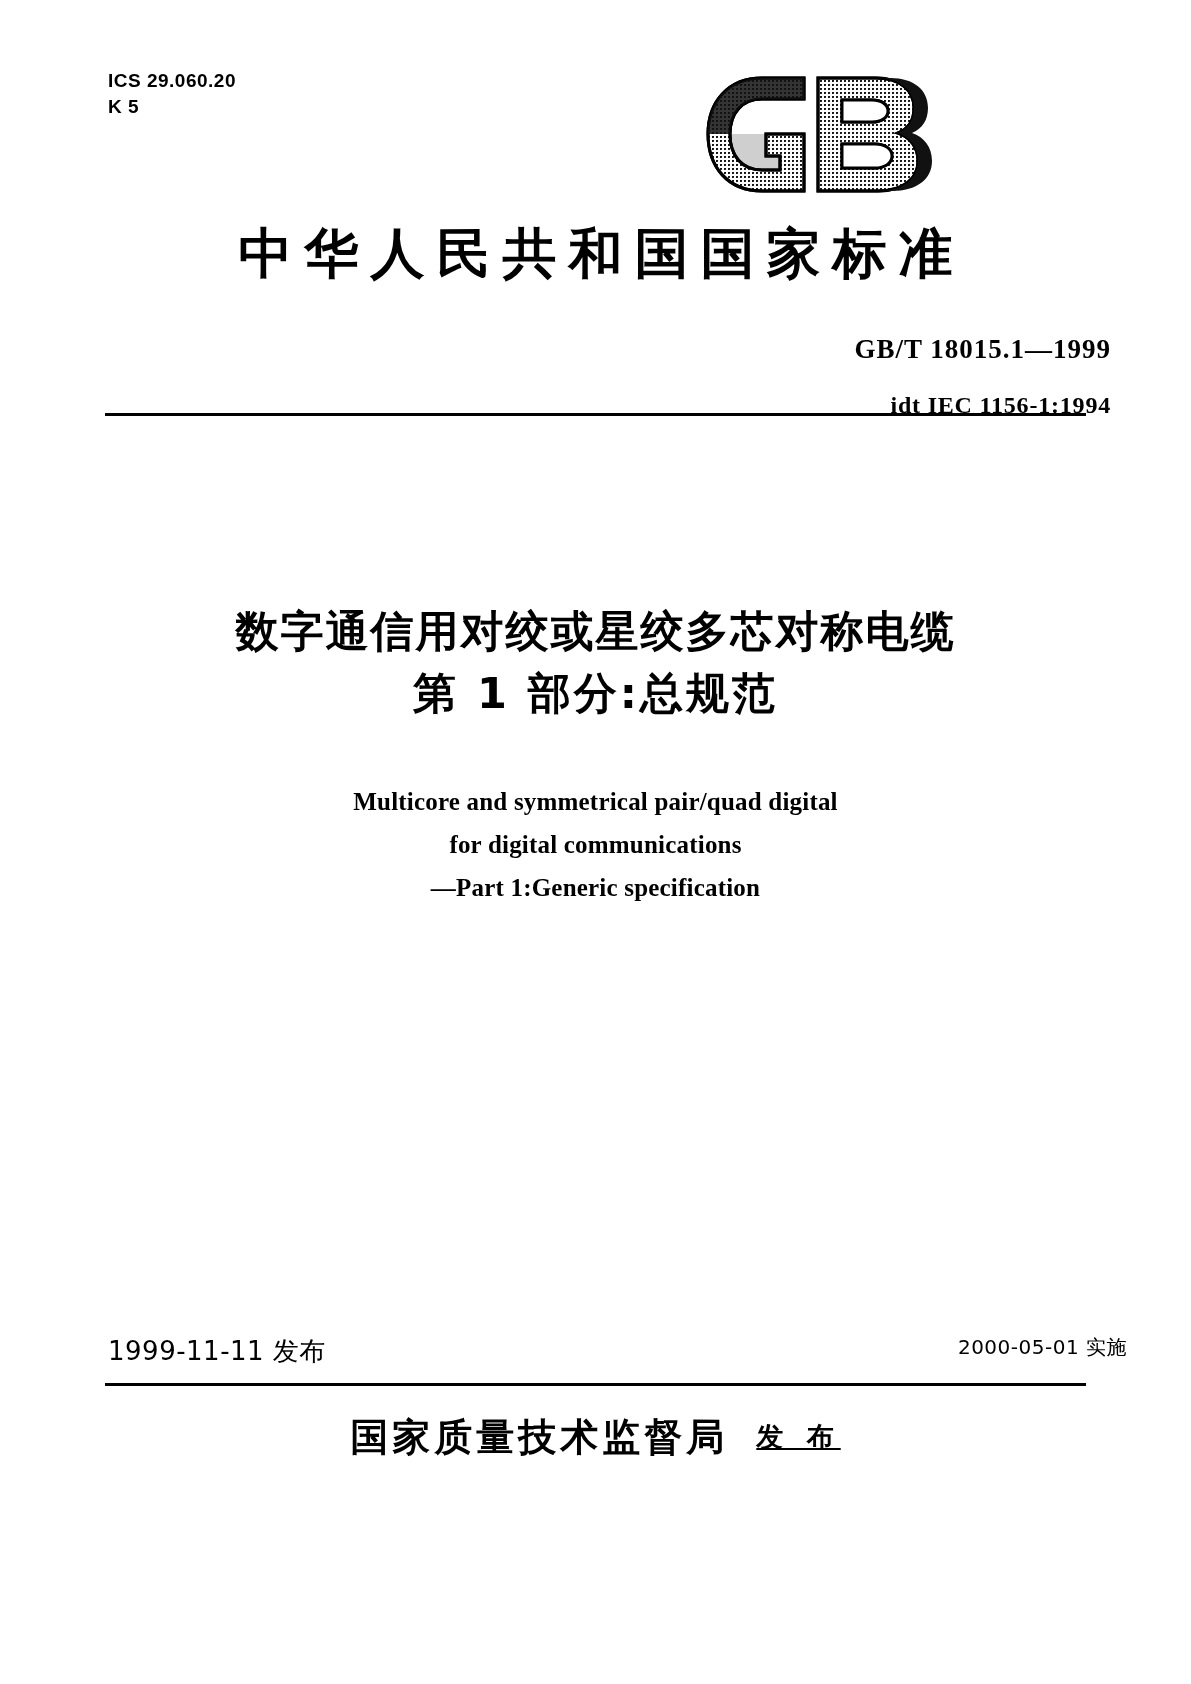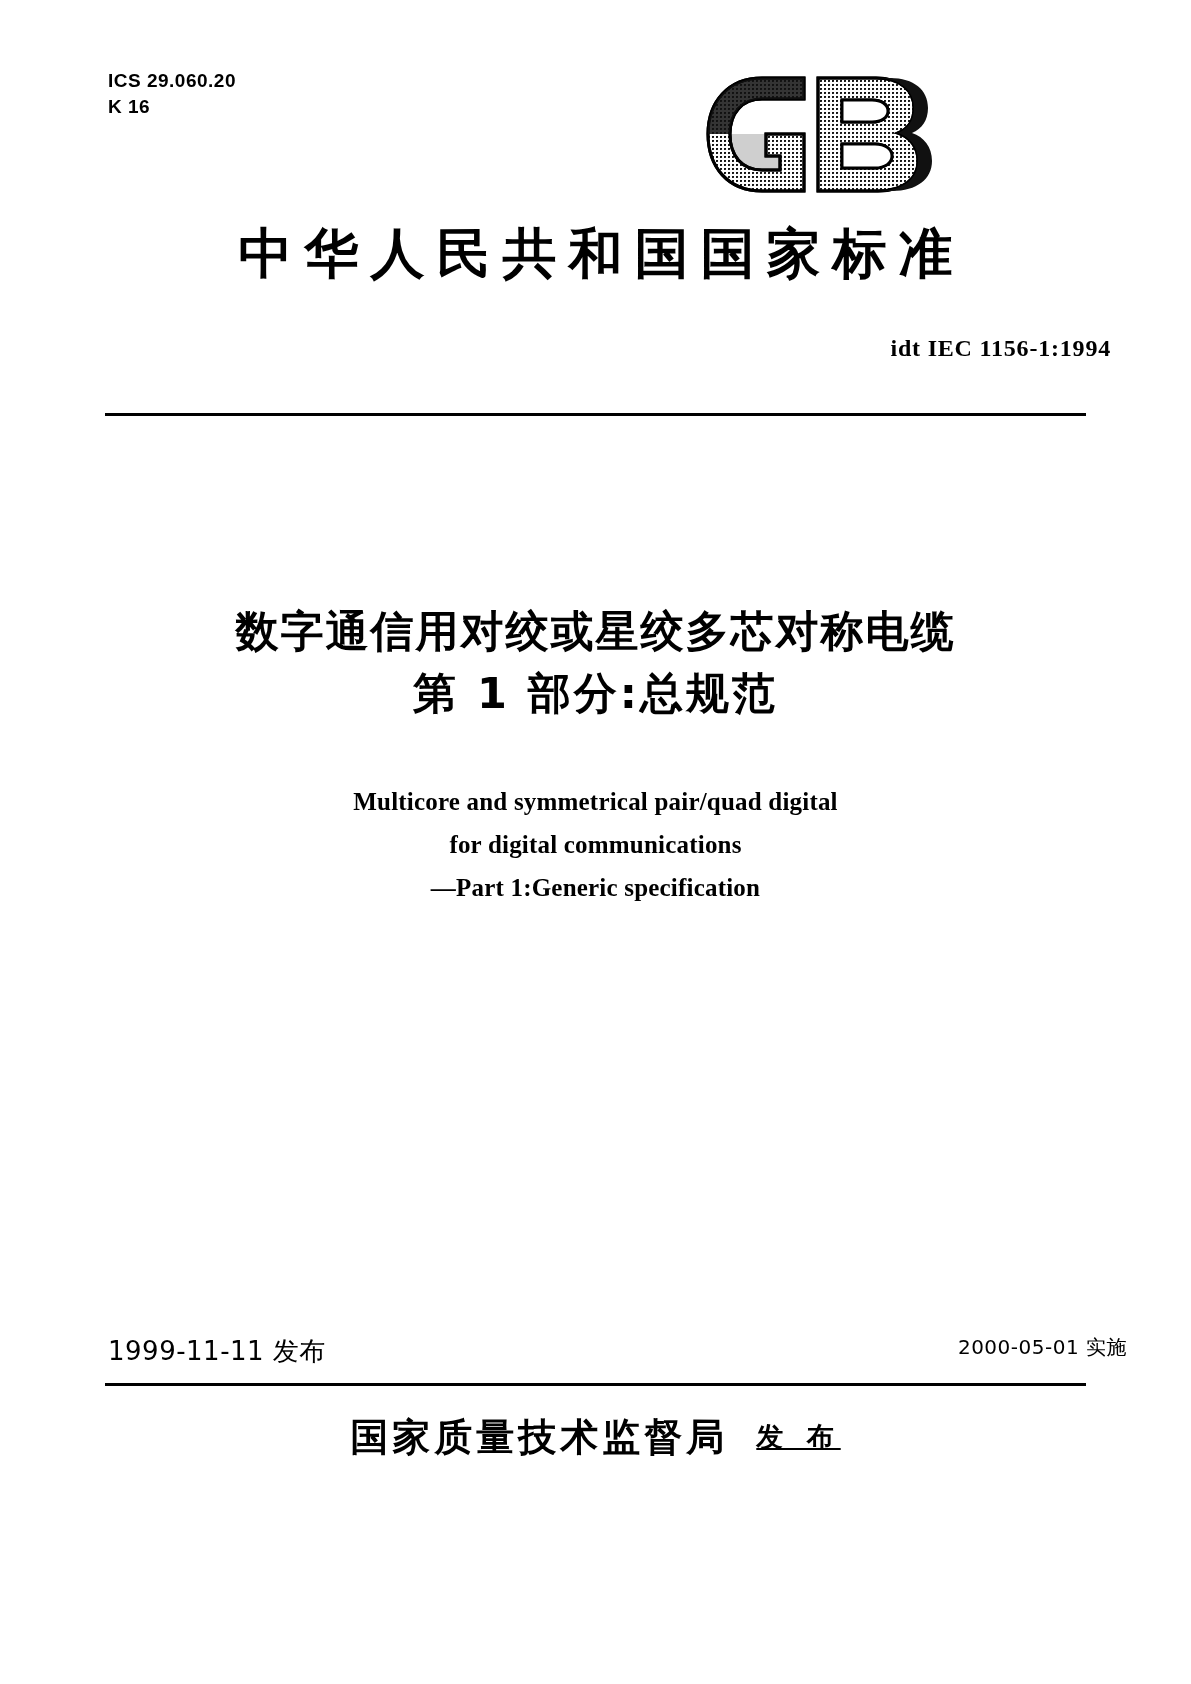--- a/index.html
+++ b/index.html
@@ -72,20 +72,21 @@
   }
   .std-num-main {
     font-size: 27px;
     letter-spacing: 1px;
     line-height: 1.3;
   }
   .std-num-idt {
     font-size: 24px;
     letter-spacing: 0.8px;
     line-height: 1.4;
+    margin-top: 22px;
   }
 
   
   .rule-top {
     position: absolute;
     left: 105px;
     top: 413px;
     width: 981px;
     height: 3px;
     background: #000;
@@ -169,21 +170,21 @@
     text-decoration: underline;
   }
 </style>
 </head>
 <body>
 
 <div class="page">
 
   <div class="ics-block">
     <div class="ics-line">ICS 29.060.20</div>
-    <div class="ics-line">K 16</div>
+    <div class="ics-line">K 5</div>
   </div>
 
   <div class="gb-logo">
     <svg width="250" height="125" viewBox="0 0 250 125" xmlns="http://www.w3.org/2000/svg">
       <defs>
         <pattern id="dots" width="4" height="4" patternUnits="userSpaceOnUse">
           <rect width="4" height="4" fill="#ffffff"></rect>
           <circle cx="1" cy="1" r="1.1" fill="#000000"></circle>
         </pattern>
       </defs>
@@ -210,20 +211,21 @@
 
         <path d="M214 36 C214 18 200 6 176 6 L190 6 C214 6 228 18 228 36 C228 48 222 57 212 61 C224 65 232 75 232 89
                  C232 107 217 119 192 119 L178 119 C203 119 218 107 218 89 C218 75 210 65 198 61 C208 57 214 48 214 36 Z" fill="#111111"></path>
       </g>
     </svg>
   </div>
 
   <div class="nat-title">中华人民共和国国家标准</div>
 
   <div class="std-numbers">
+    <div class="std-num-main">GB/T 18015.1—1999</div>
     <div class="std-num-idt">idt IEC 1156-1:1994</div>
   </div>
 
   <div class="rule-top"></div>
 
   <div class="doc-title-cn">
     <div class="line1">数字通信用对绞或星绞多芯对称电缆</div>
     <div class="line2">第 1 部分:总规范</div>
   </div>
 

